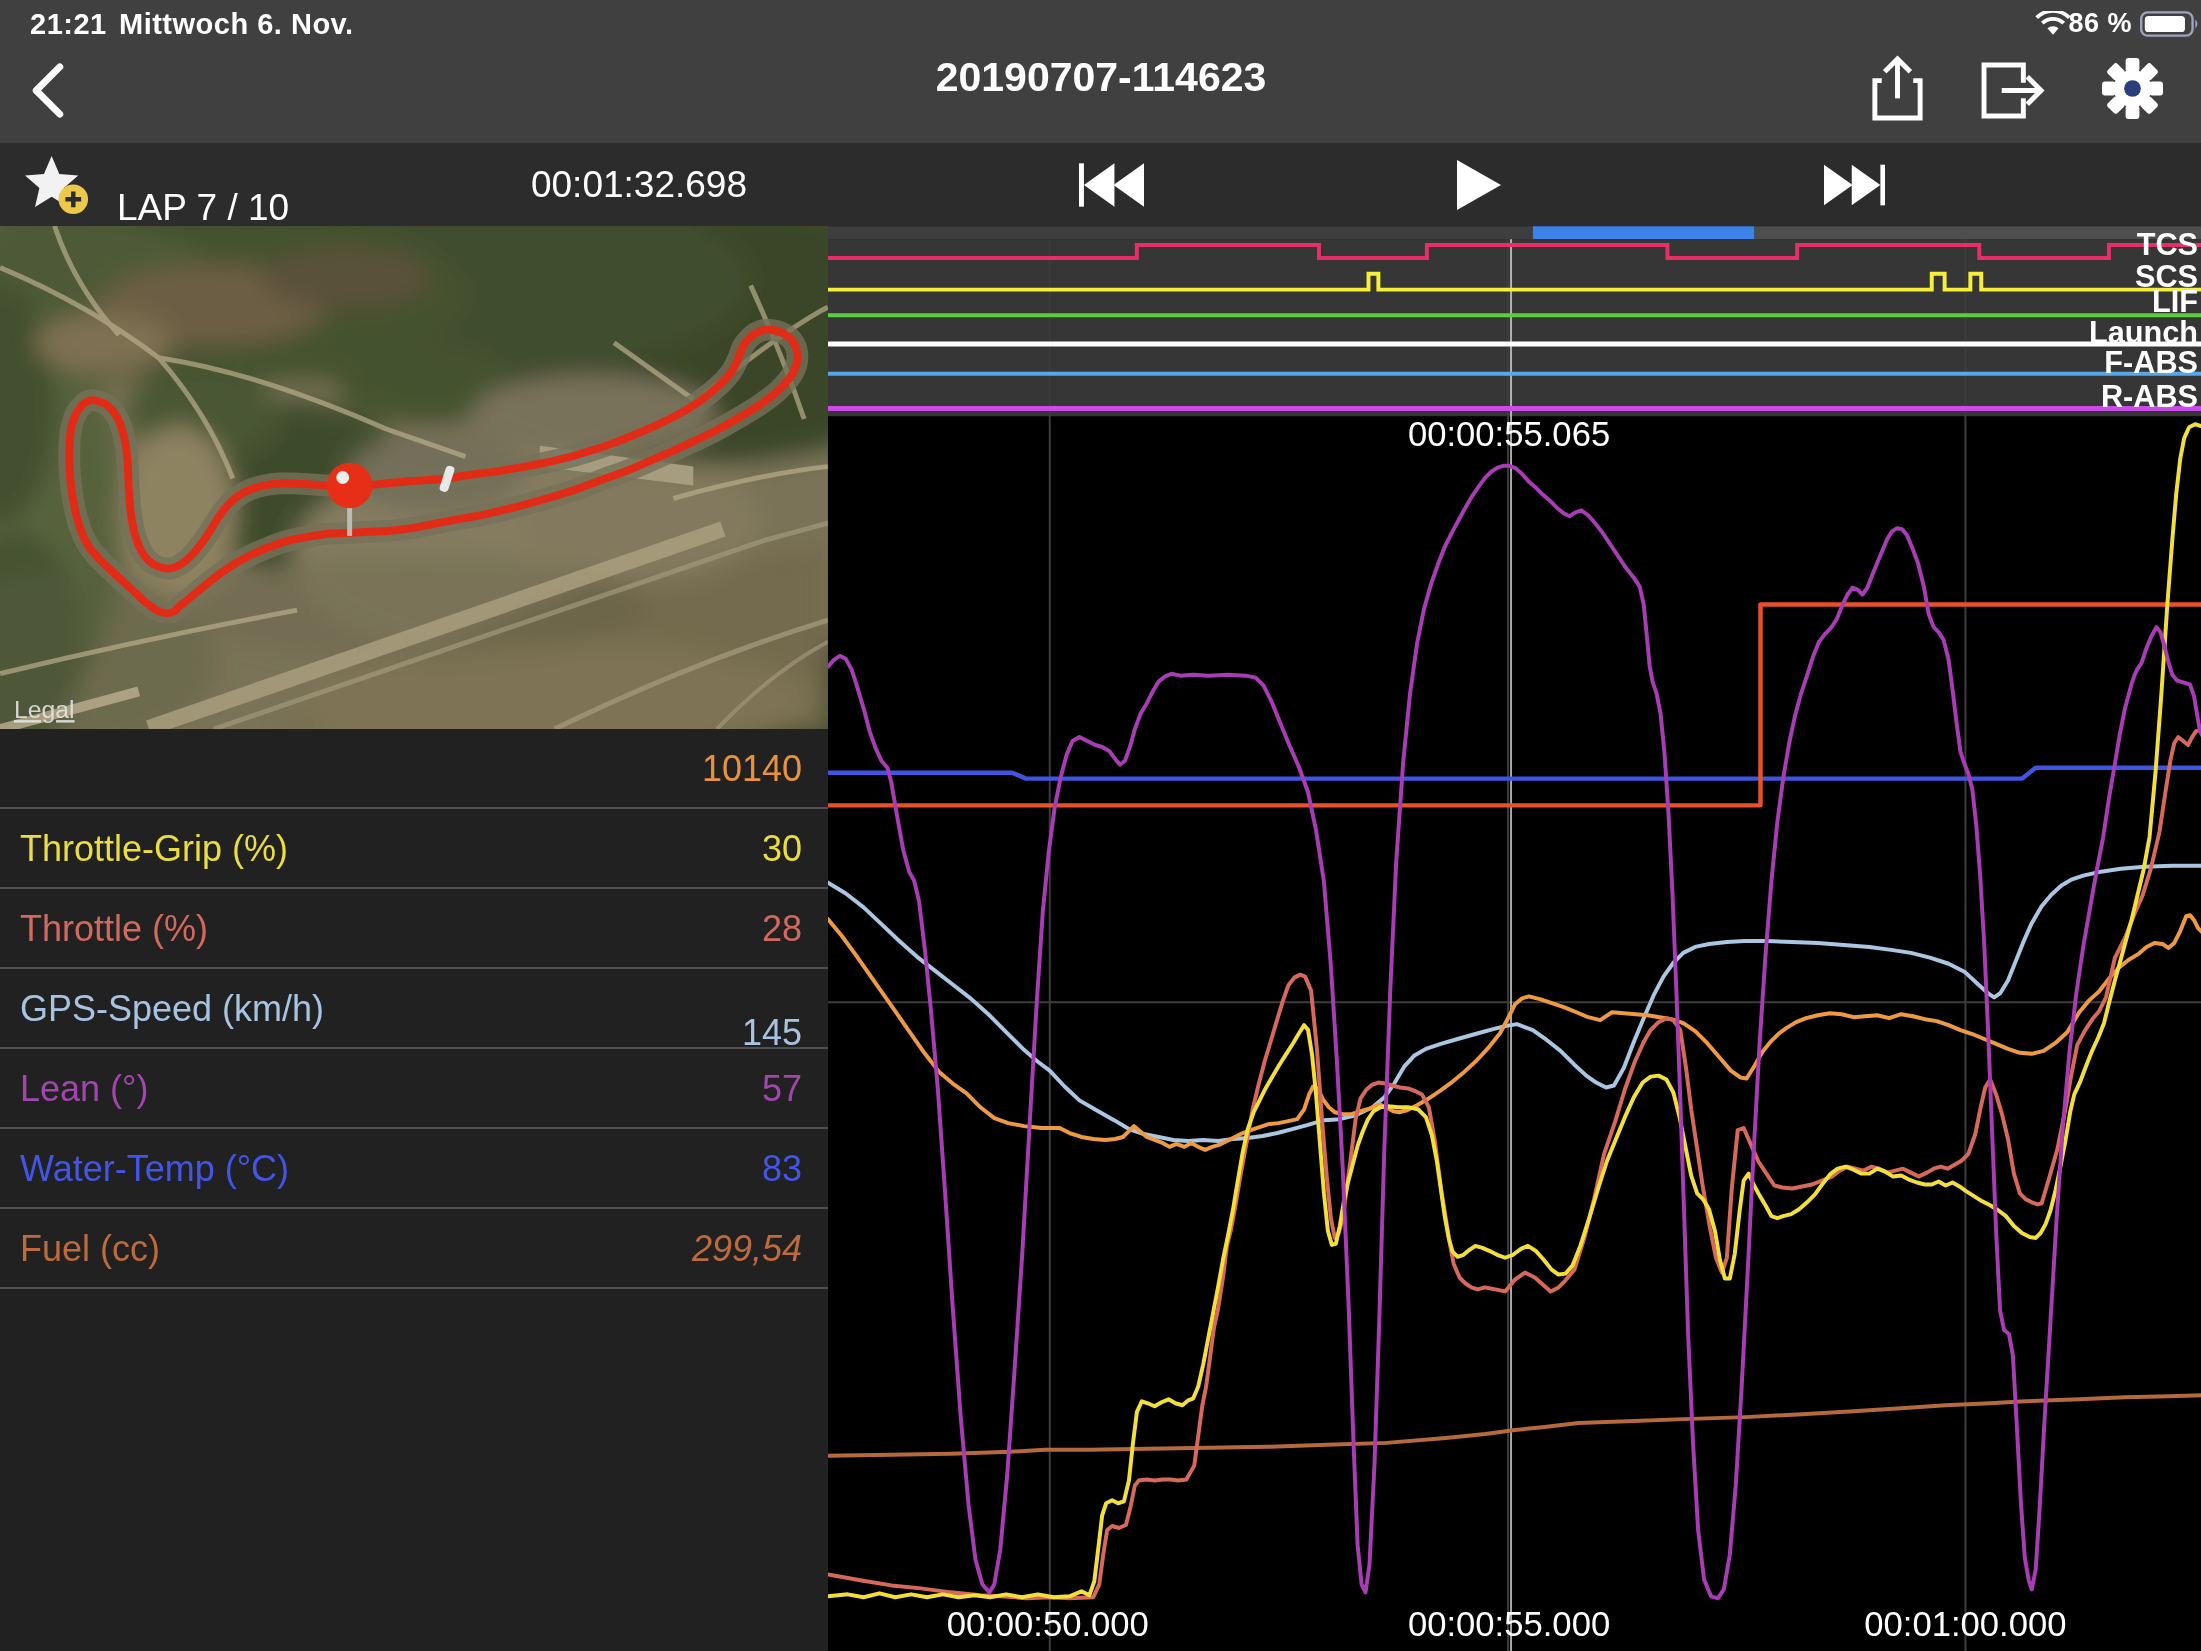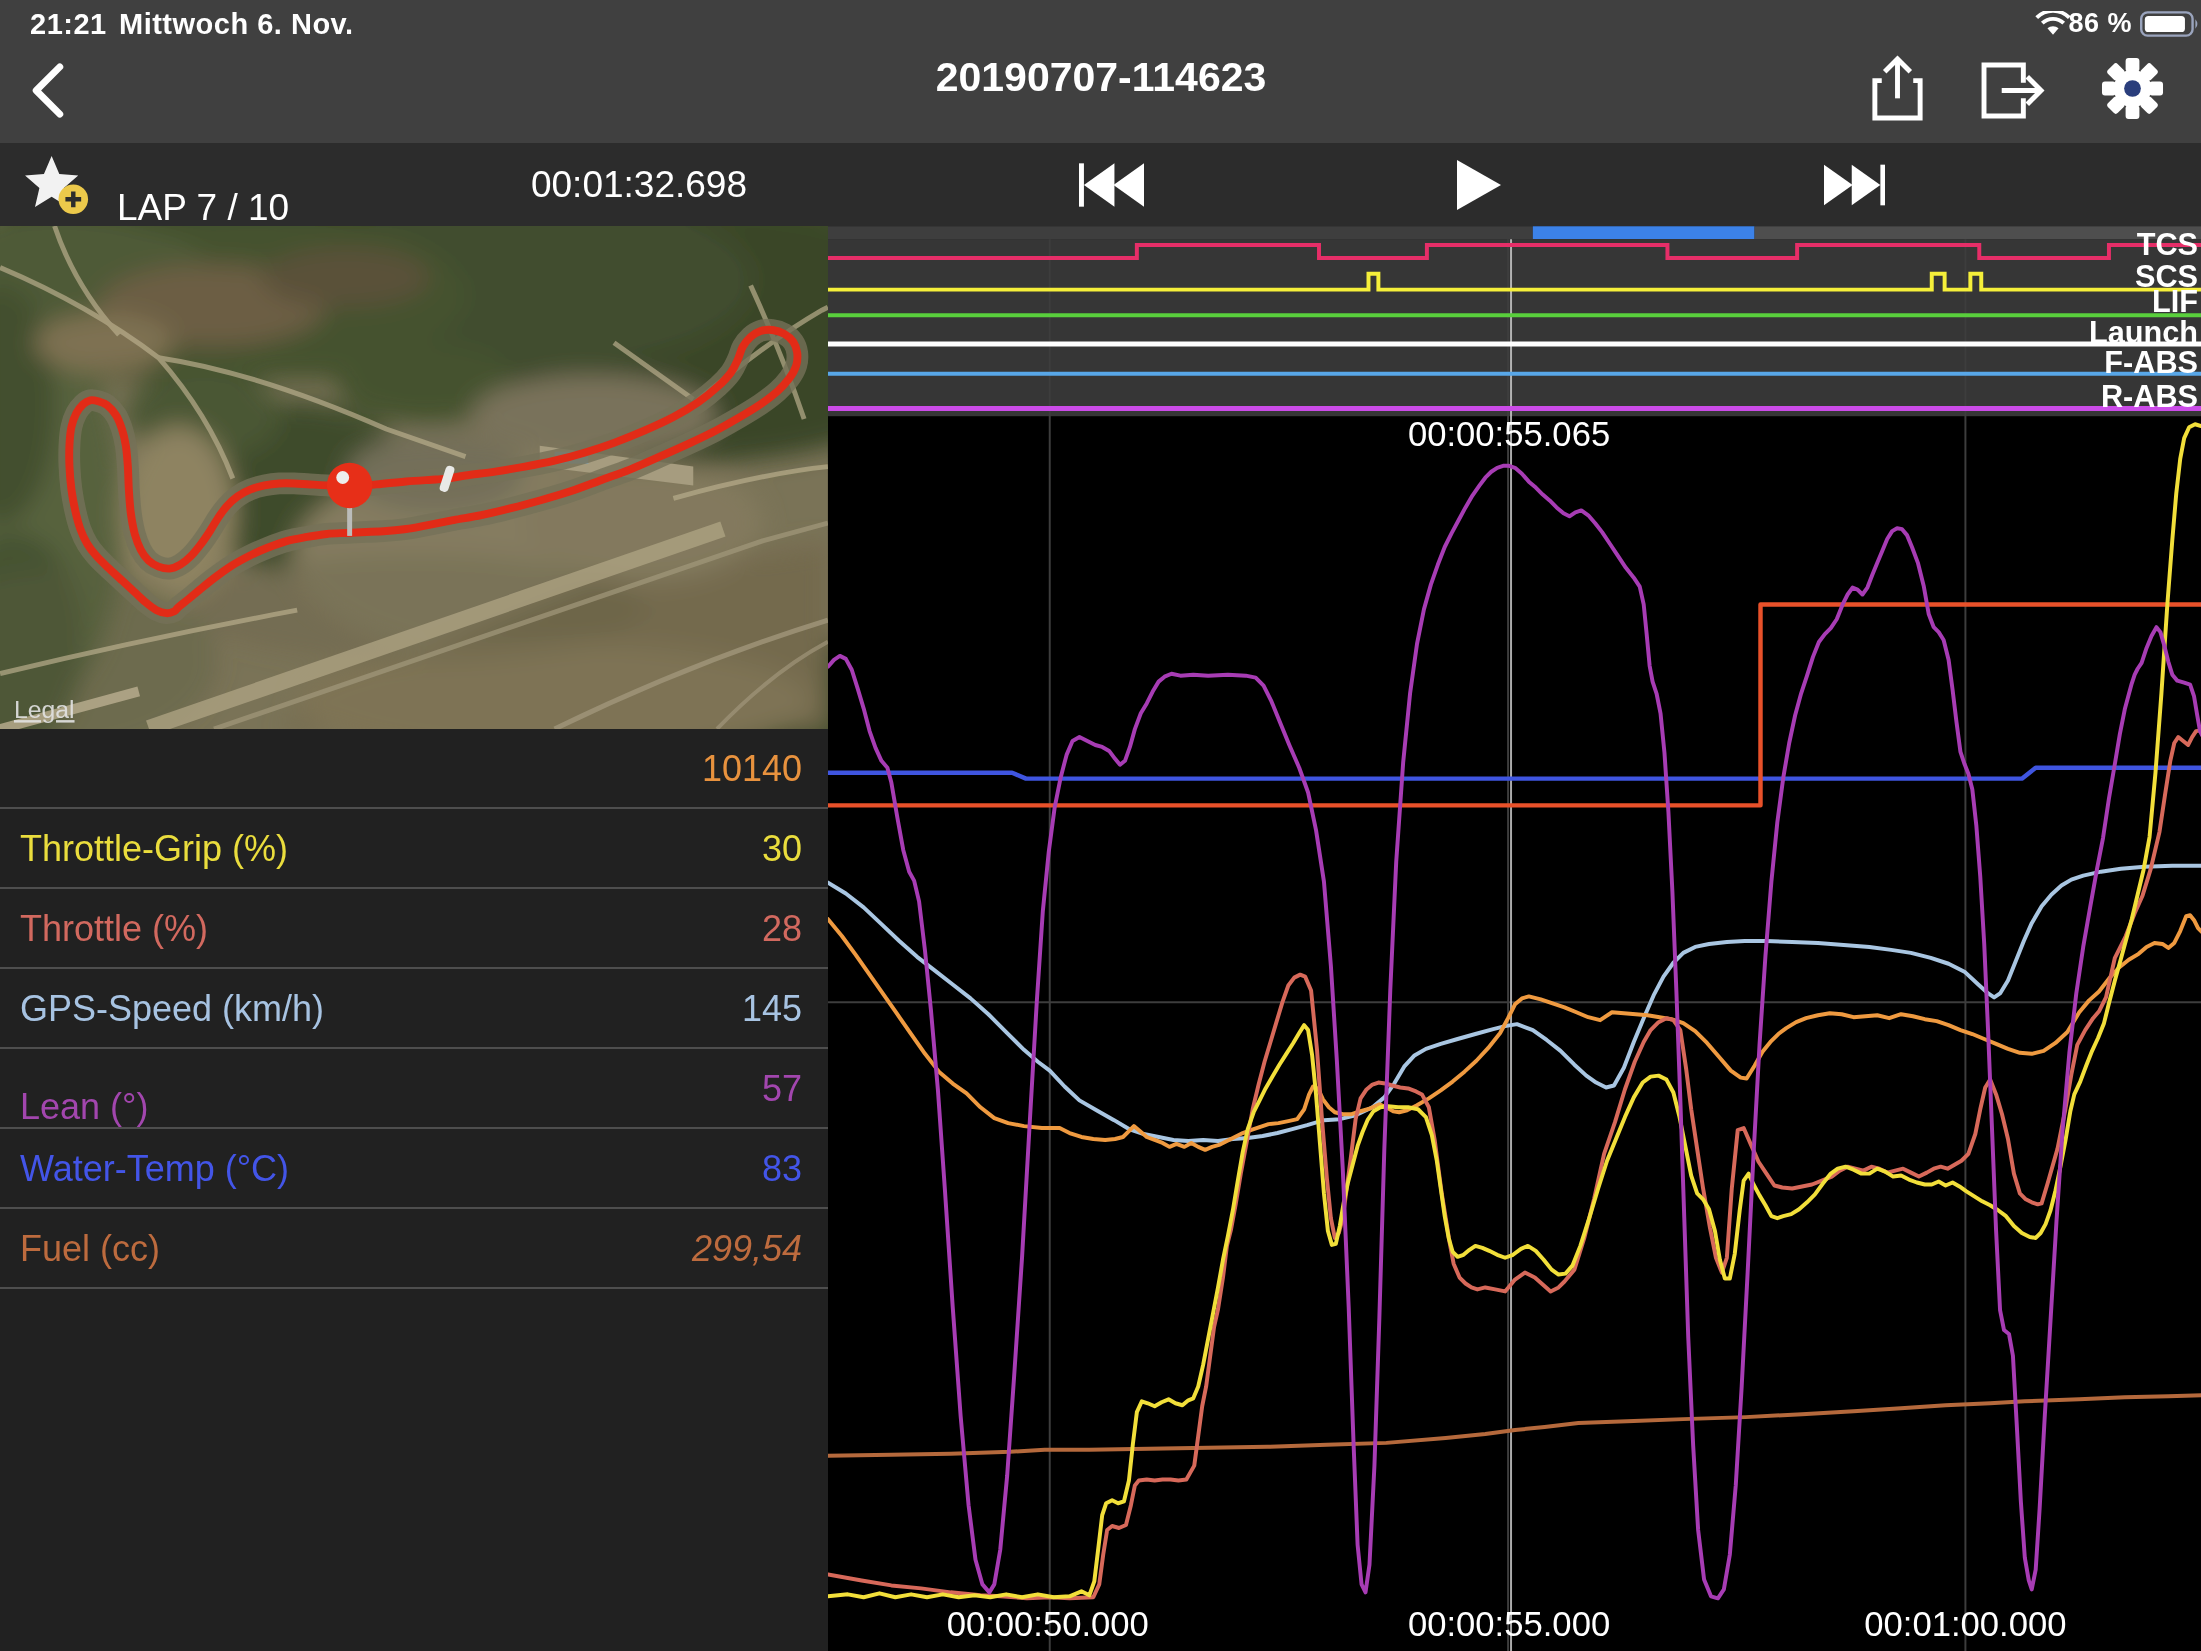--- a/index.html
+++ b/index.html
@@ -162,24 +162,24 @@
   <div class="row">
         <span class="lab" style="color:#eadd3d;">Throttle-Grip (%)</span>
         <span class="val" style="color:#eadd3d;">30</span>
       </div>
   <div class="row">
         <span class="lab" style="color:#d2695f;">Throttle (%)</span>
         <span class="val" style="color:#d2695f;">28</span>
       </div>
   <div class="row">
         <span class="lab" style="color:#a7c3e2;">GPS-Speed (km/h)</span>
-        <span class="val" style="color:#a7c3e2;">145</span>
-      </div>
-  <div class="row">
-        <span class="lab" style="color:#a246ae;margin-top:18px;">Lean (°)</span>
+        <span class="val" style="color:#a7c3e2;margin-top:24px;">145</span>
+      </div>
+  <div class="row">
+        <span class="lab" style="color:#a246ae;">Lean (°)</span>
         <span class="val" style="color:#a246ae;">57</span>
       </div>
   <div class="row">
         <span class="lab" style="color:#4355e8;">Water-Temp (°C)</span>
         <span class="val" style="color:#4355e8;">83</span>
       </div>
   <div class="row">
         <span class="lab" style="color:#bd6b3e;">Fuel (cc)</span>
         <span class="val" style="color:#bd6b3e;font-style:italic;">299,54</span>
       </div>

